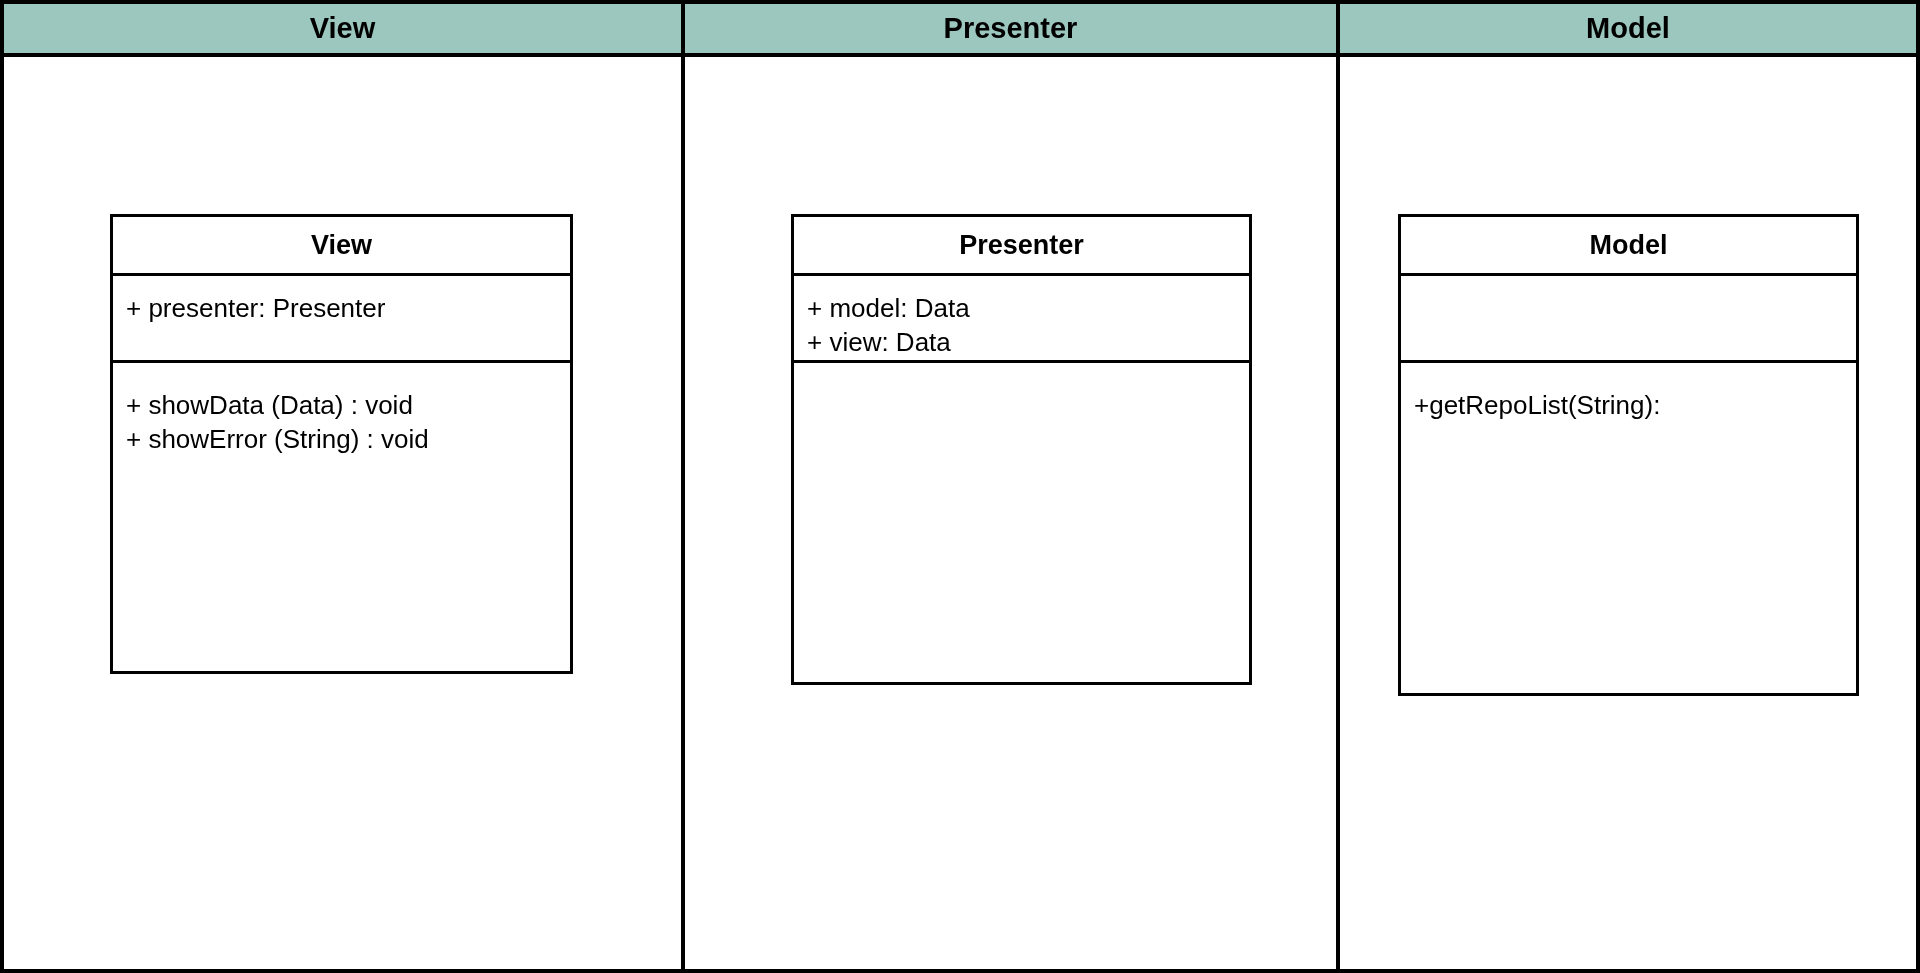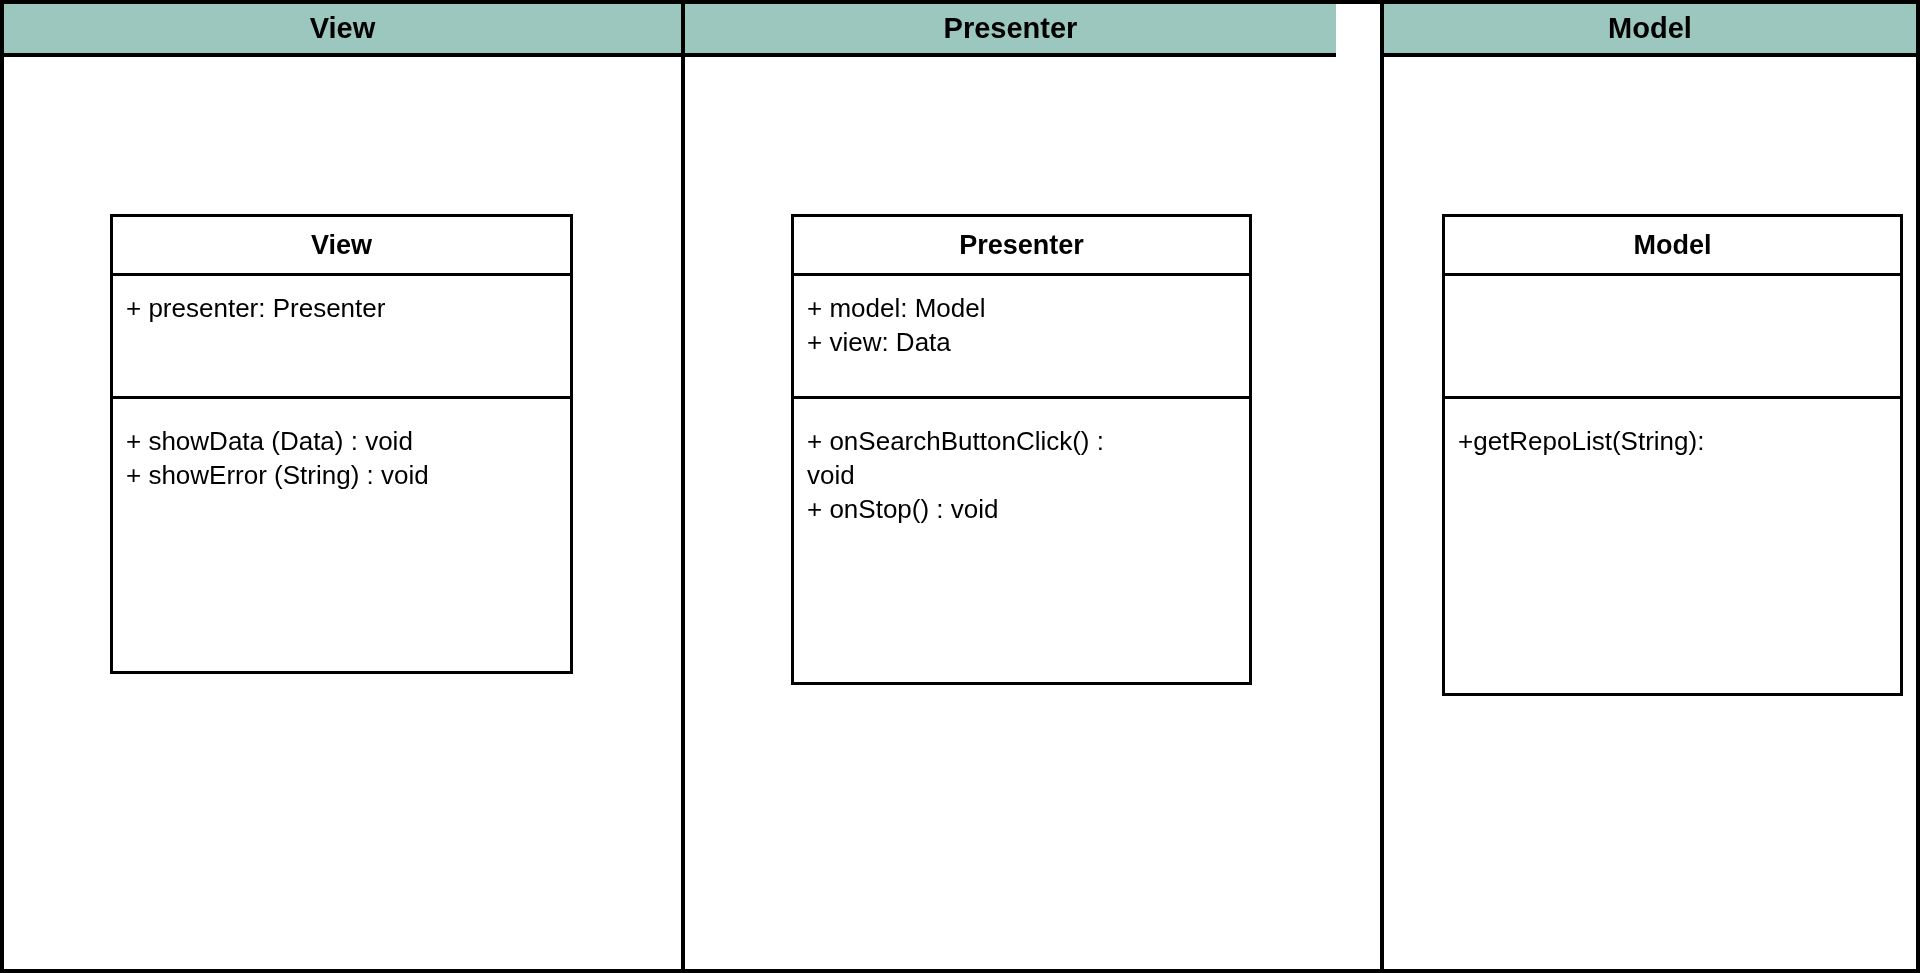--- a/index.html
+++ b/index.html
@@ -24,21 +24,21 @@
     overflow: hidden;
     align-items: center;
   }
   .lane {
     position: relative;
     height: 100%;
   }
   .lane + .lane { border-left: 4px solid var(--border); }
   .lane-view      { width: 677px; }
   .lane-presenter { width: 655px; }
-  .lane-model     { flex: 1; margin-left: 44px; }
+  .lane-model     { flex: 1; }
 
   .lane-header {
     height: 53px;
     background: var(--lane-header-fill);
     border-bottom: 4px solid var(--border);
     display: flex;
     align-items: center;
     justify-content: center;
     font-weight: bold;
     font-size: 29px;
@@ -64,21 +64,21 @@
   .class-title {
     height: 59px;
     border-bottom: 3px solid var(--border);
     display: flex;
     align-items: center;
     justify-content: center;
     font-weight: bold;
     font-size: 27px;
   }
   .class-attrs {
-    height: 123px;
+    height: 87px;
     border-bottom: 3px solid var(--border);
     padding: 15px 12px 12px 13px;
   }
   .class-methods {
     flex: 1;
     padding: 25px 12px 10px 13px;
   }
   .line {
     font-size: 26px;
     line-height: 34px;
@@ -109,27 +109,22 @@
   </div>
 
   <div class="lane lane-presenter">
     <div class="lane-header">
       <span>Presenter</span>
     </div>
     <div class="lane-body">
       <div class="class-box box-presenter">
         <div class="class-title">Presenter</div>
         <div class="class-attrs">
-          <div class="line">+ model: Model</div>
+          <div class="line">+ model: Data</div>
           <div class="line">+ view: Data</div>
-        </div>
-        <div class="class-methods">
-          <div class="line">+ onSearchButtonClick() :</div>
-          <div class="line">void</div>
-          <div class="line">+ onStop() : void</div>
         </div>
       </div>
     </div>
   </div>
 
   <div class="lane lane-model">
     <div class="lane-header">
       <span>Model</span>
     </div>
     <div class="lane-body">

